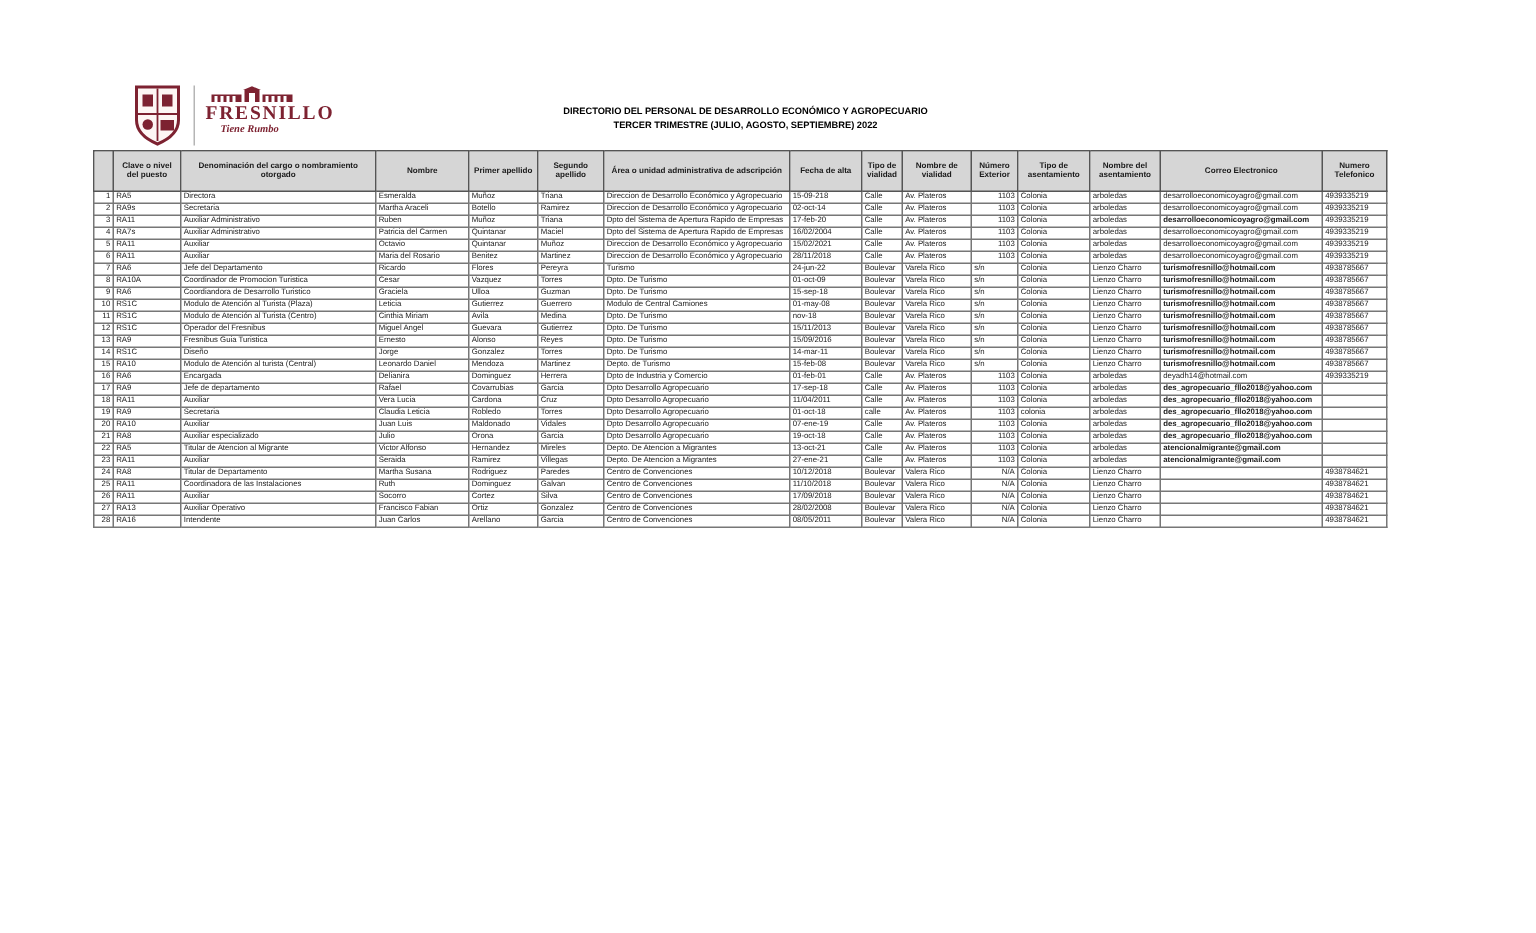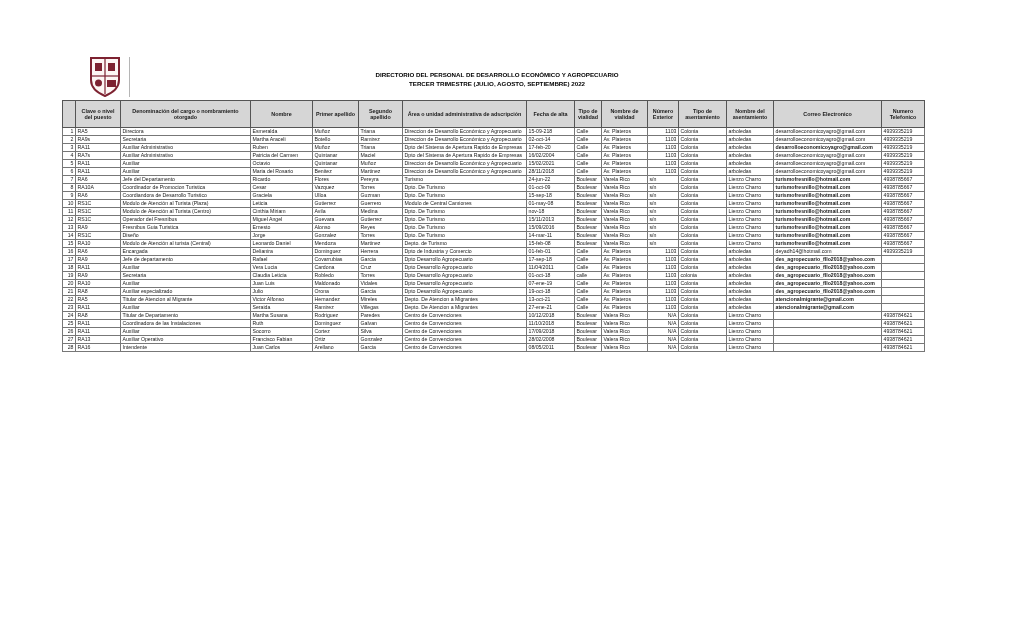--- a/index.html
+++ b/index.html
@@ -48,20 +48,38 @@
         <line x1="17" y1="3" x2="17" y2="38" stroke="#7d2231" stroke-width="1.2"></line>
         <line x1="4" y1="20" x2="30" y2="20" stroke="#7d2231" stroke-width="1.2"></line>
         <rect x="7" y="7" width="7" height="8" fill="#7d2231"></rect>
         <rect x="20" y="7" width="7" height="8" fill="#7d2231"></rect>
         <circle cx="10.5" cy="27" r="3.5" fill="#7d2231"></circle>
         <path d="M19 24 h9 v7 h-9 z" fill="#7d2231"></path>
       </svg>
       <div class="crest-caption"></div>
     </div>
     <div class="logo-divider"></div>
+    <div class="wordmark">
+      <svg class="building" viewBox="0 0 58 12">
+        <path d="M2 11 h20 v-5 h-20 z M36 11 h20 v-5 h-20 z" fill="#7d2231"></path>
+        <path d="M24 11 h10 v-8 h-10 z" fill="#7d2231"></path>
+        <path d="M23 3 l6 -2.5 l6 2.5 z" fill="#7d2231"></path>
+        <rect x="4" y="7" width="2" height="4" fill="#fff"></rect>
+          <rect x="8" y="7" width="2" height="4" fill="#fff"></rect>
+        <rect x="12" y="7" width="2" height="4" fill="#fff"></rect>
+          <rect x="16" y="7" width="2" height="4" fill="#fff"></rect>
+        <rect x="38" y="7" width="2" height="4" fill="#fff"></rect>
+          <rect x="42" y="7" width="2" height="4" fill="#fff"></rect>
+        <rect x="46" y="7" width="2" height="4" fill="#fff"></rect>
+          <rect x="50" y="7" width="2" height="4" fill="#fff"></rect>
+        <rect x="27" y="5" width="4" height="6" fill="#fff"></rect>
+      </svg>
+      <div class="brand">FRESNILLO</div>
+      <div class="tagline">Tiene Rumbo</div>
+    </div>
   </div>
 
   <div class="title">
     <div>DIRECTORIO DEL PERSONAL DE DESARROLLO ECONÓMICO Y AGROPECUARIO</div>
     <div>TERCER TRIMESTRE  (JULIO, AGOSTO, SEPTIEMBRE) 2022</div>
   </div>
 
   <table class="dir">
     <colgroup>
       <col style="width:13px">

